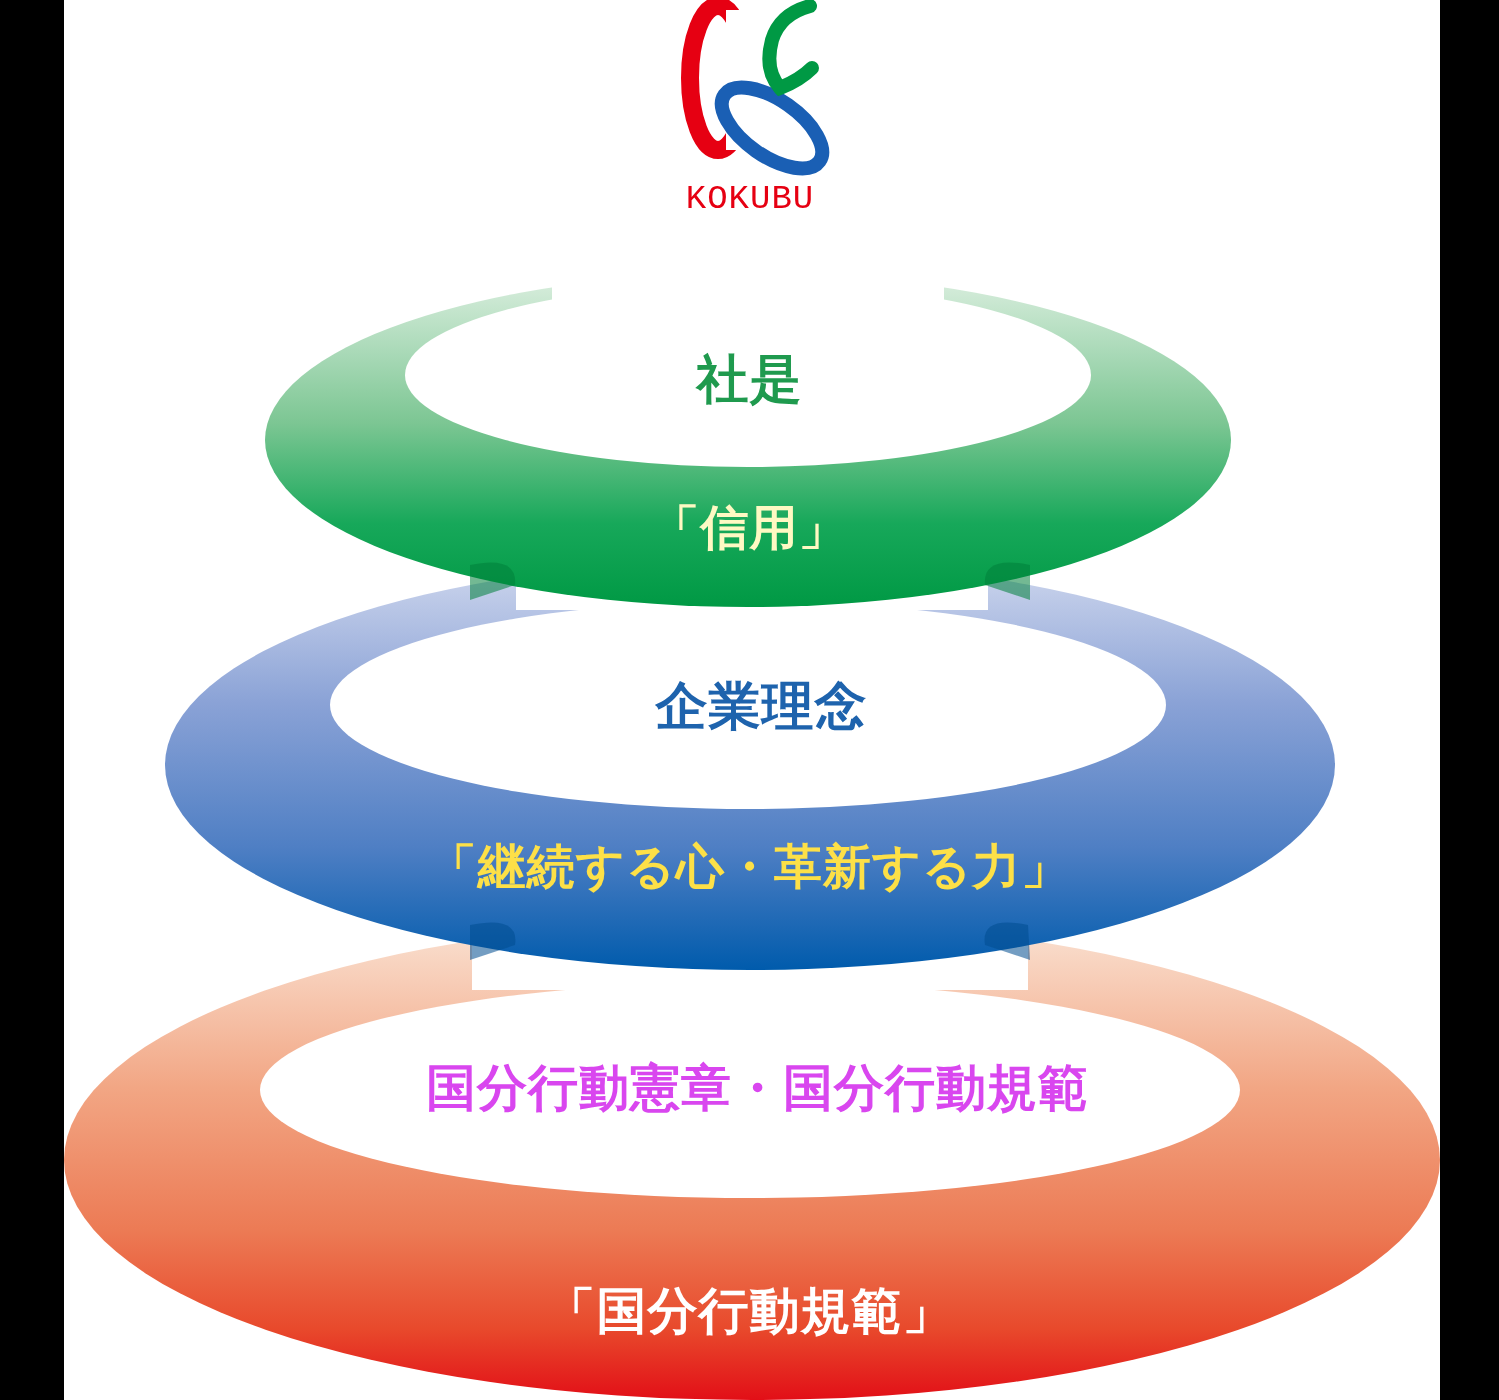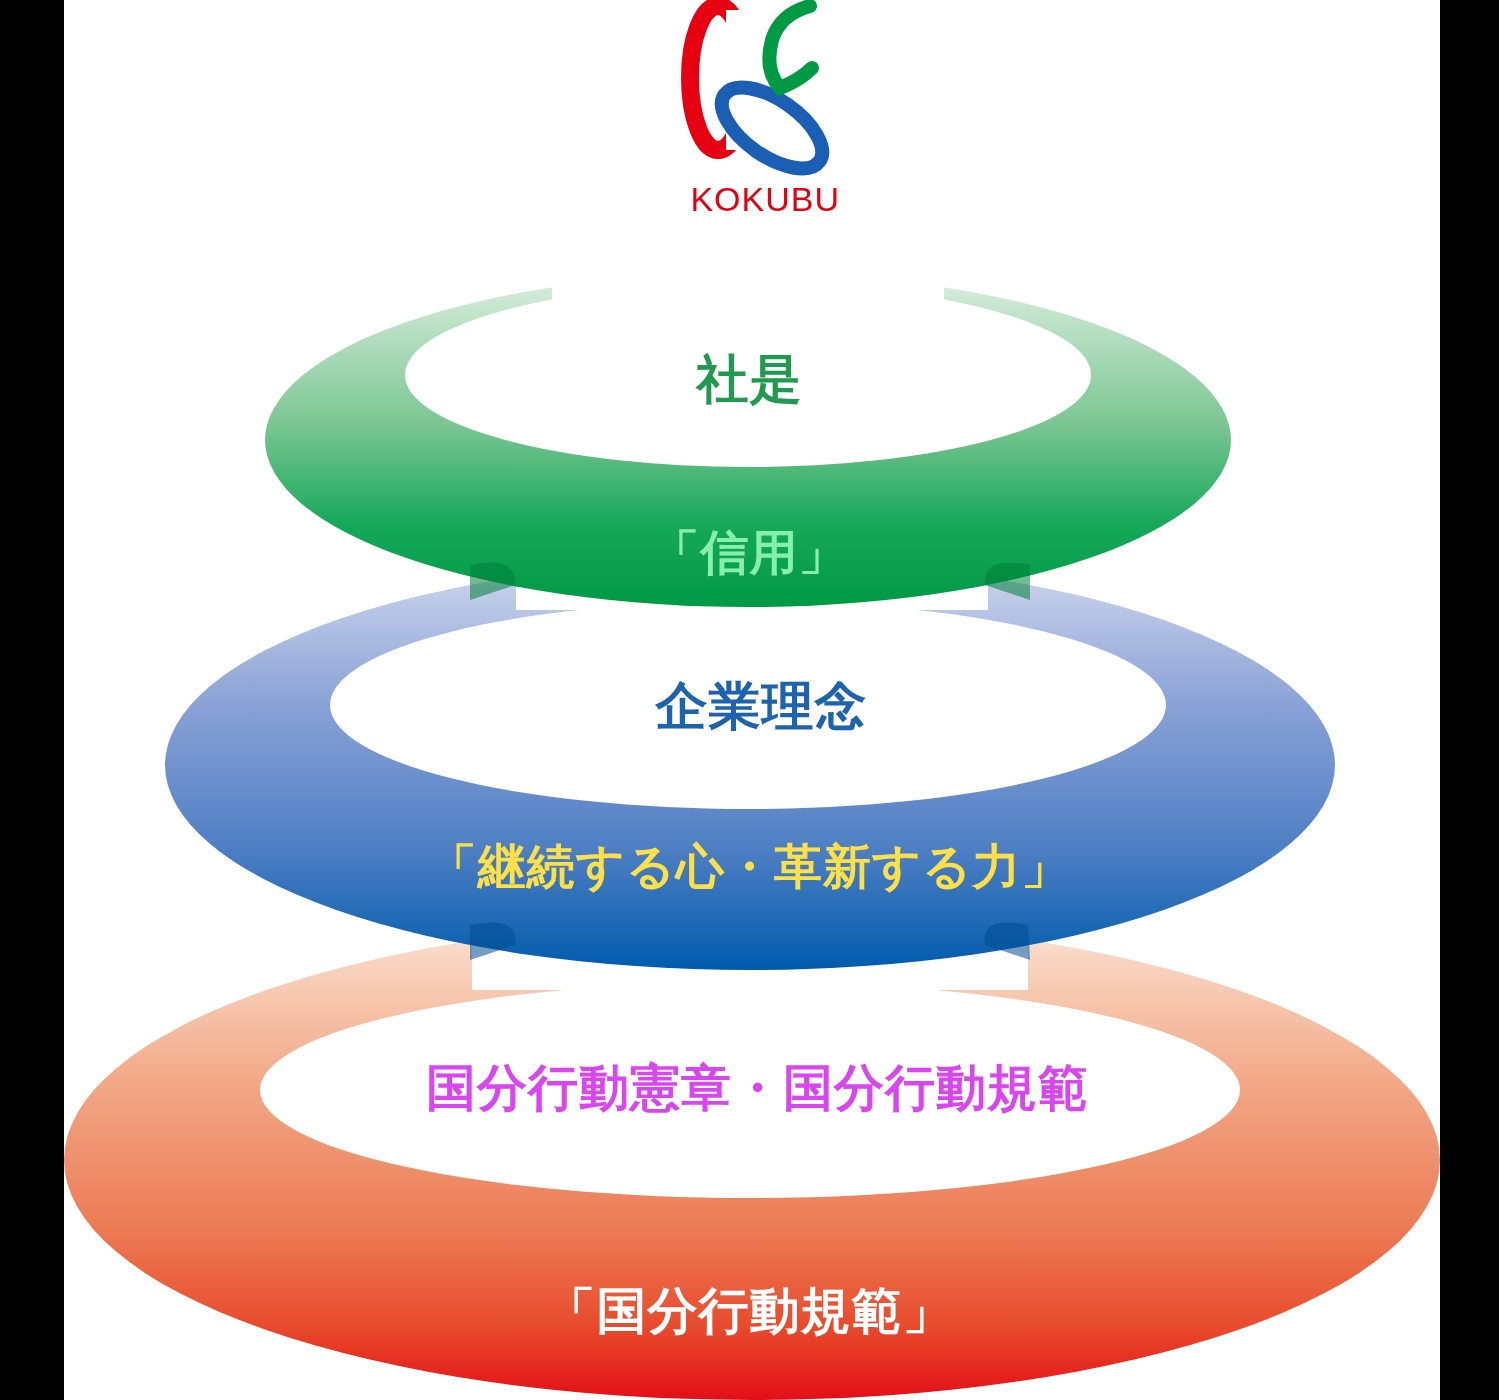--- a/index.html
+++ b/index.html
@@ -12,22 +12,22 @@
     position: absolute; left: 64px; top: 0; width: 1376px; height: 1400px;
     background: #ffffff; overflow: hidden;
   }
   svg.diagram { position: absolute; left: 0; top: 0; }
   .label {
     position: absolute; left: 0; width: 1499px; text-align: center;
     font-weight: bold; white-space: nowrap; letter-spacing: 1px;
   }
   .logo { position: absolute; left: 660px; top: 0; width: 180px; height: 220px; }
   .logo-text {
-    position: absolute; left: 0; top: 180px; width: 180px; text-align: right;
-    font-family: Liberation Sans, sans-serif; font-size: 34px;
+    position: absolute; left: 0; top: 180px; width: 180px; text-align: center;
+    font-family: Liberation Mono, monospace; font-size: 34px;
     letter-spacing: 1px;
   }
 </style>
 </head>
 <body>
 
 <div class="canvas"></div>
 
 <svg class="diagram" width="1499" height="1400" viewBox="0 0 1499 1400">
   <defs>
@@ -89,19 +89,19 @@
   <svg width="180" height="180" viewBox="0 0 180 180">
     <ellipse cx="58" cy="78" rx="28" ry="72" fill="none" stroke="#e60012" stroke-width="18"></ellipse>
     <rect x="66" y="10" width="40" height="140" fill="#ffffff"></rect>
     <ellipse cx="112" cy="128" rx="58" ry="28" transform="rotate(35 112 128)" fill="none" stroke="#1a5fb4" stroke-width="14"></ellipse>
     <path d="M 150 6 Q 120 14 112 40 Q 104 70 120 88 Q 140 80 152 68" fill="none" stroke="#009944" stroke-width="14" stroke-linecap="round"></path>
   </svg>
   <div class="logo-text" style="color:#e60012;">KOKUBU</div>
 </div>
 
 <div class="label" style="top:345px; font-size:52px; color:#1f9a4e;font-family:Liberation Serif, serif;">社是</div>
-<div class="label" style="top:521px; font-size:48px; color:#86efac;">「信用」</div>
+<div class="label" style="top:496px; font-size:48px; color:#fef9c3;">「信用」</div>
 
 <div class="label" style="top:672px; font-size:52px; color:#1e63ad;margin-left:12px;">企業理念</div>
 <div class="label" style="top:835px; font-size:48px; color:#fde047;">「継続する心・革新する力」</div>
 
 <div class="label" style="top:1055px; font-size:50px; color:#d946ef;padding-left:8px;">国分行動憲章・国分行動規範</div>
 <div class="label" style="top:1278px; font-size:50px; color:#ffffff;">「国分行動規範」</div>
 
 </body></html>

